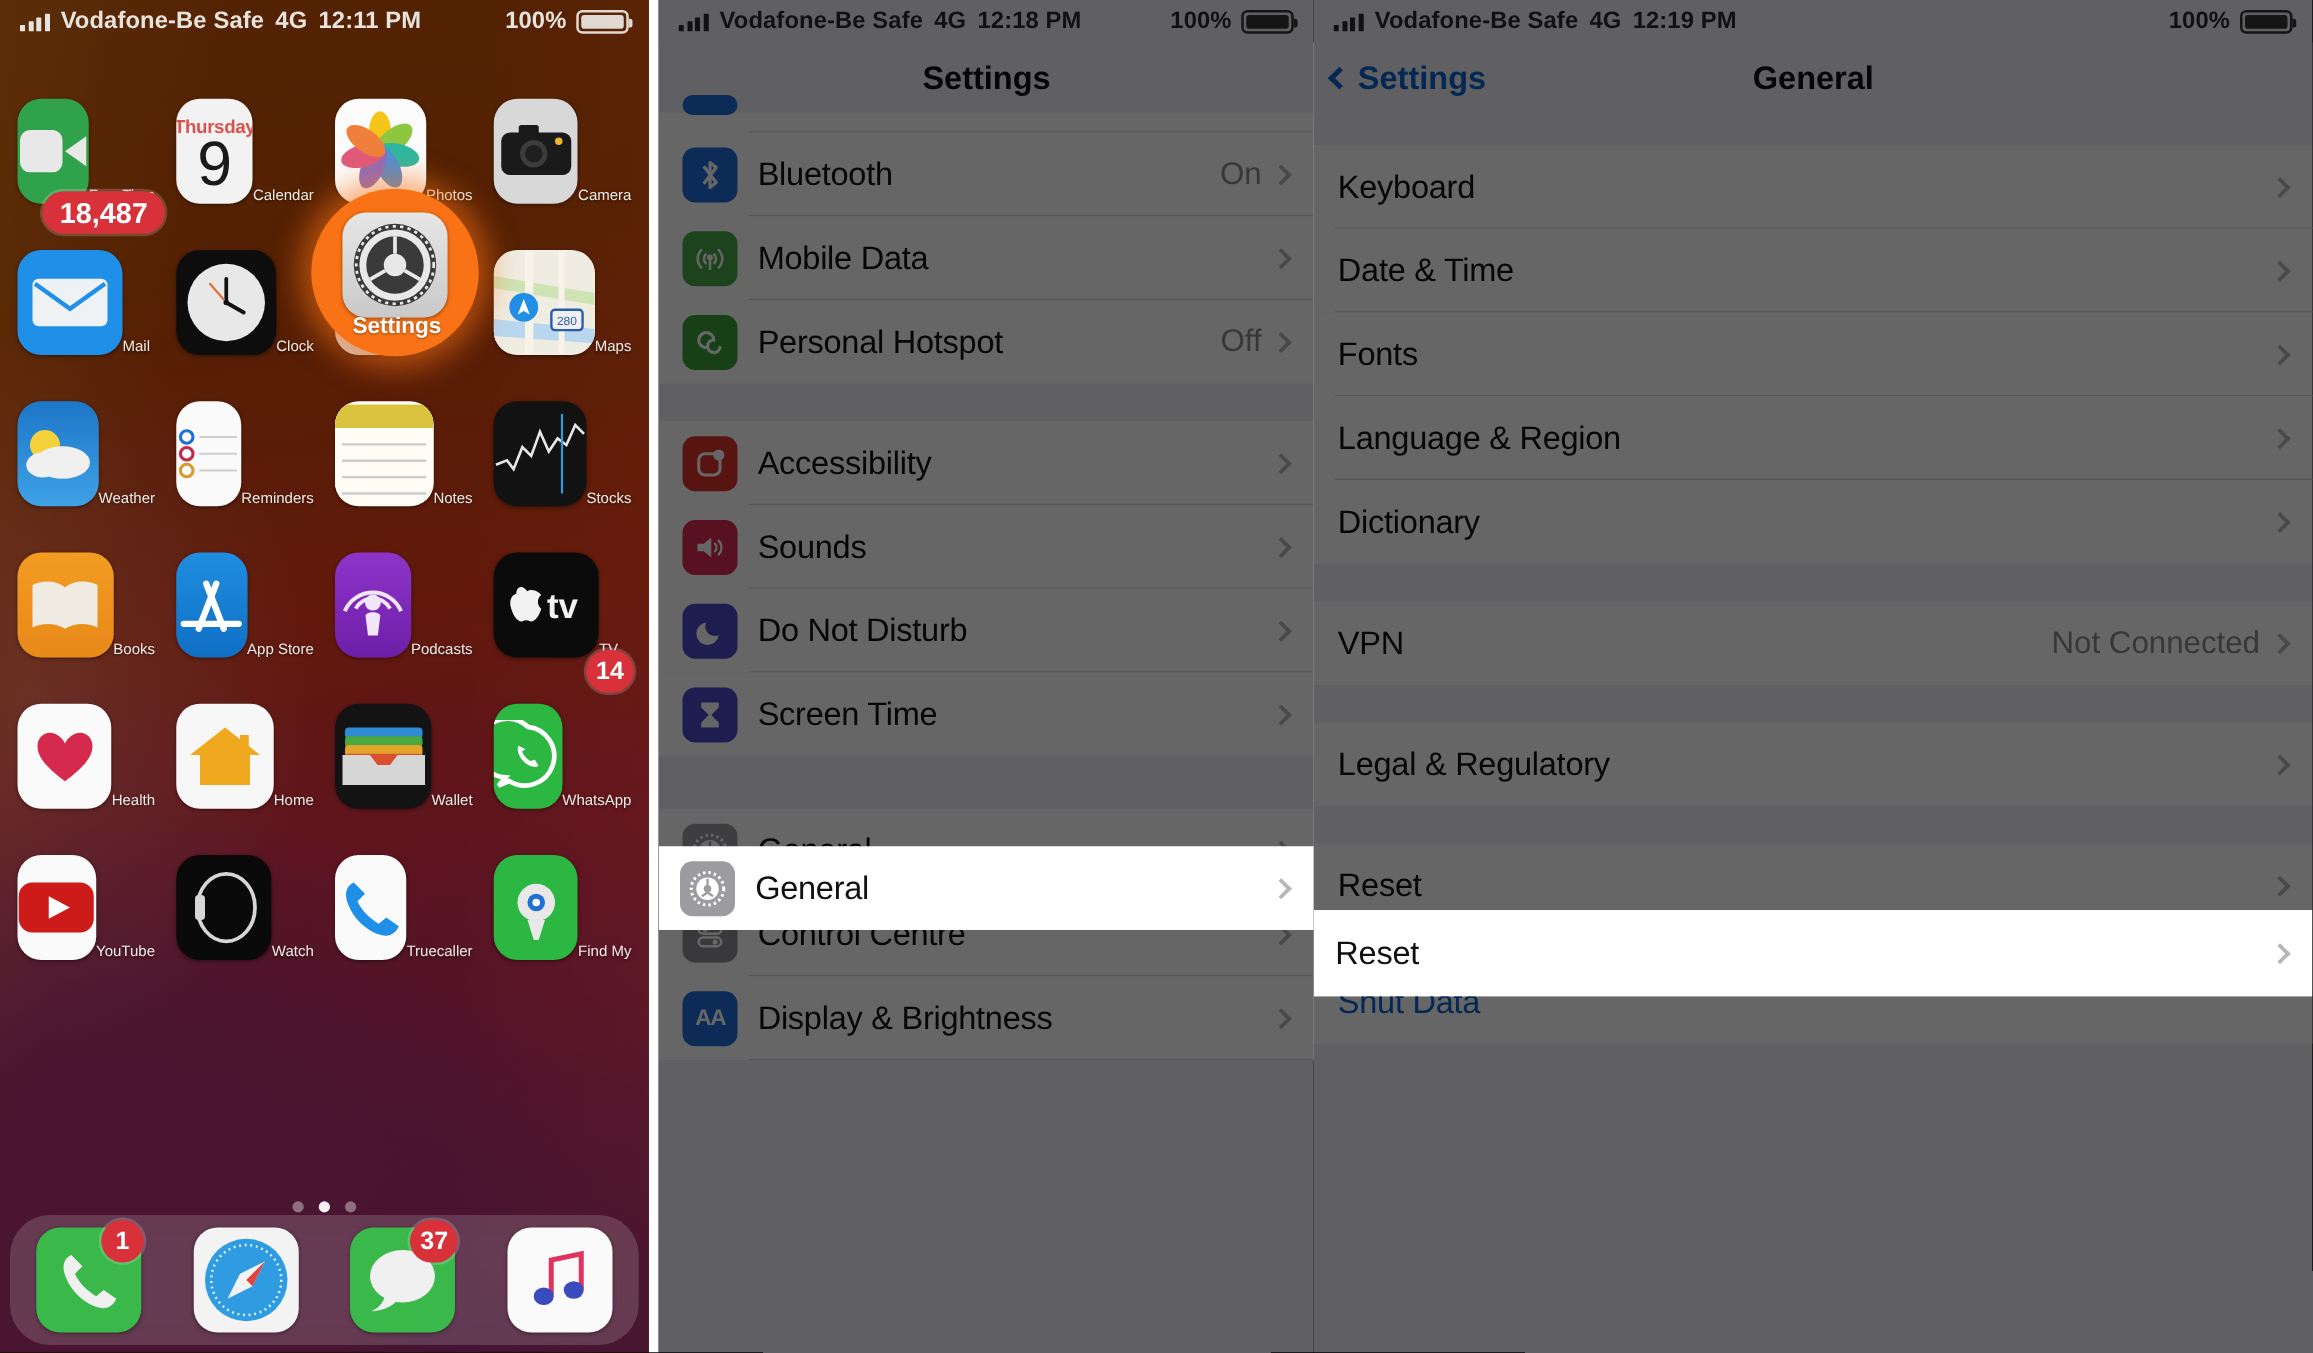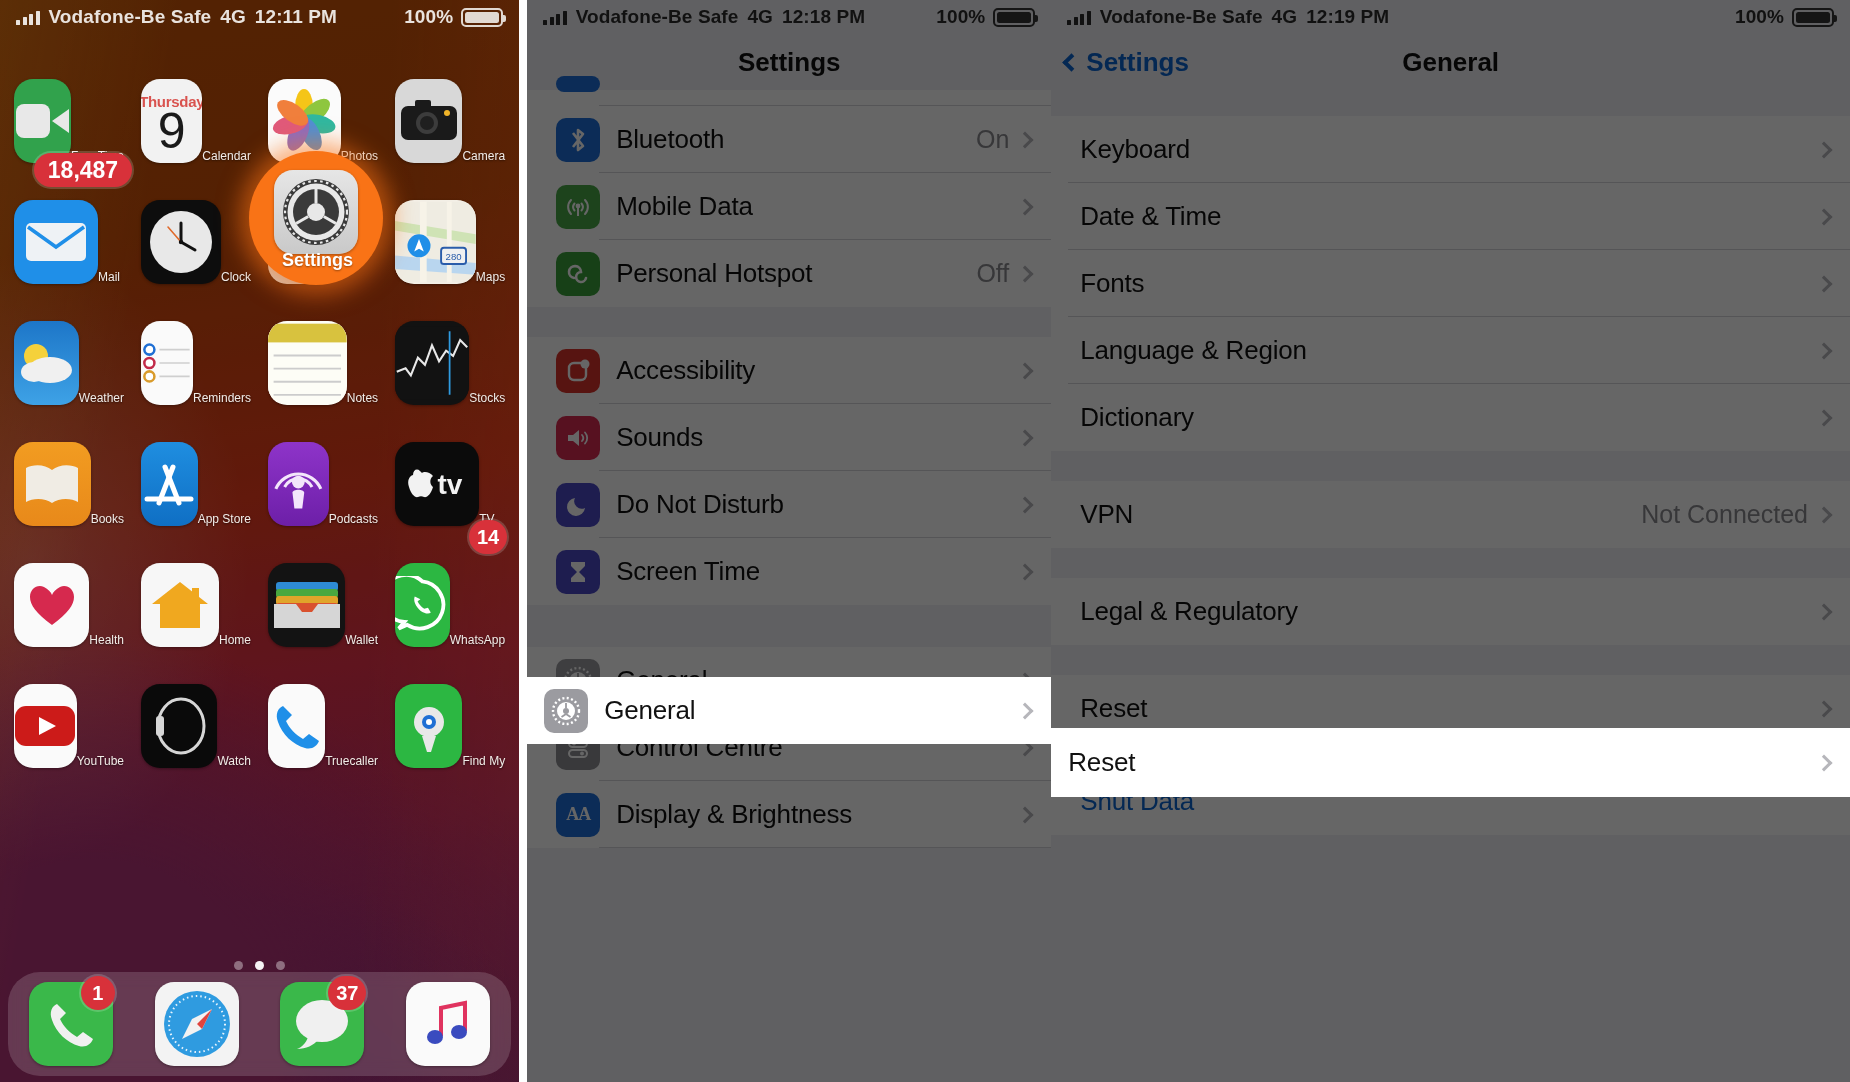--- a/index.html
+++ b/index.html
@@ -165,21 +165,21 @@
     display:inline-block; width:13px; height:13px; border-left:4px solid #0b64d0;
     border-bottom:4px solid #0b64d0; transform:rotate(45deg); margin-right:4px;
   }
 
   .list { position:relative; z-index:2; }
   .grp-gap { height:30px; background:#efeff4; }
   .grp-gap.sm { height:26px; }
   .grp-gap.lg { height:42px; }
   .row {
     position:relative; background:#fff; display:flex; align-items:center;
-    height:67px; padding-left:29px;
+    height:67px; padding-left:19px;
   }
   .row .sep { position:absolute; left:72px; right:0; bottom:0; height:1px; background:#d5d5d9; }
   .row.noicon .sep { left:17px; }
   .row-icon {
     width:44px; height:44px; border-radius:10px; flex:none; margin-right:16px;
     display:flex; align-items:center; justify-content:center; color:#fff;
   }
   .row-title { font-size:26px; color:#111; letter-spacing:-.2px; }
   .row-title.blue { color:#0b64d0; }
   .row-value { margin-left:auto; font-size:25px; color:#8b8b90; padding-right:10px; }
@@ -199,21 +199,21 @@
   .row-icon svg { display:block; }
   .ic-bt   { background:#1e6fd9; }
   .ic-cell { background:#49a747; }
   .ic-hot  { background:#3aa03a; }
   .ic-notif{ background:#d9342b; }
   .ic-sound{ background:#d92b52; }
   .ic-dnd  { background:#4b49c6; }
   .ic-screen{ background:#4b49c6; }
   .ic-gen  { background:#9b9ba0; }
   .ic-ctrl { background:#8e8e93; }
-  .ic-disp { background:#1e6fd9; font-size:18px; font-weight:bold; letter-spacing:-1px;font-family:Liberation Serif, serif; }
+  .ic-disp { background:#1e6fd9; font-size:18px; font-weight:bold; letter-spacing:-1px; }
   .ic-acc  { background:#1e6fd9; }
   .ic-wifi { background:#1e6fd9; }
 </style>
 </head>
 <body>
 
 <div class="stage">
 
   <div class="panel panel-home">
     <div class="home-wall"></div>

